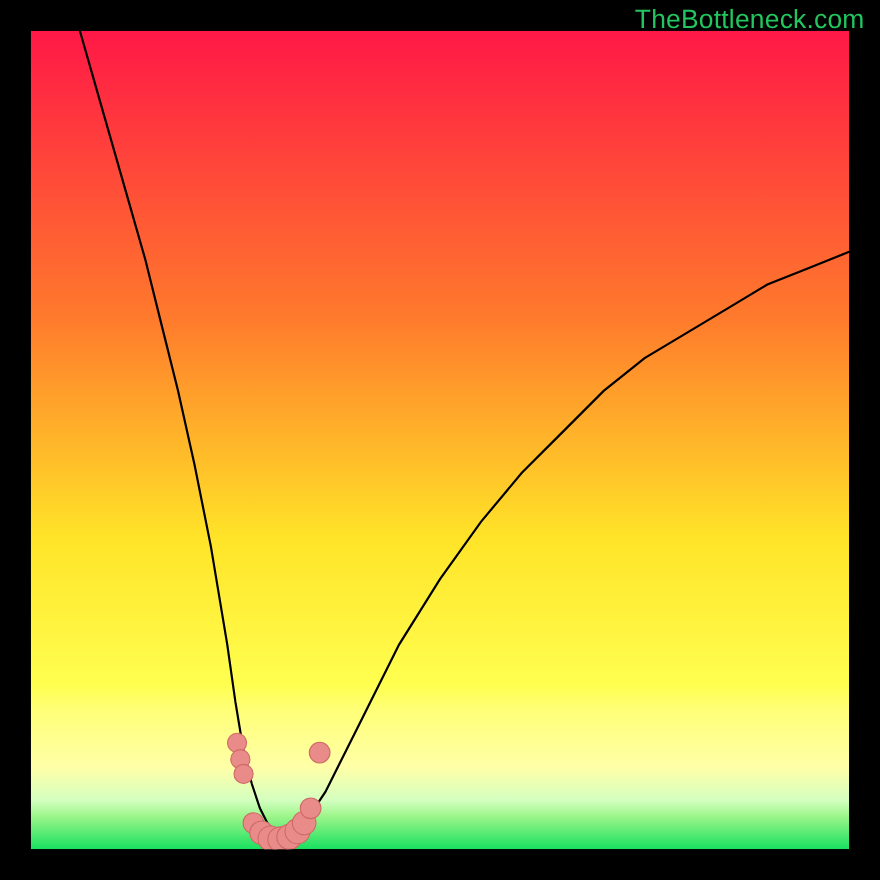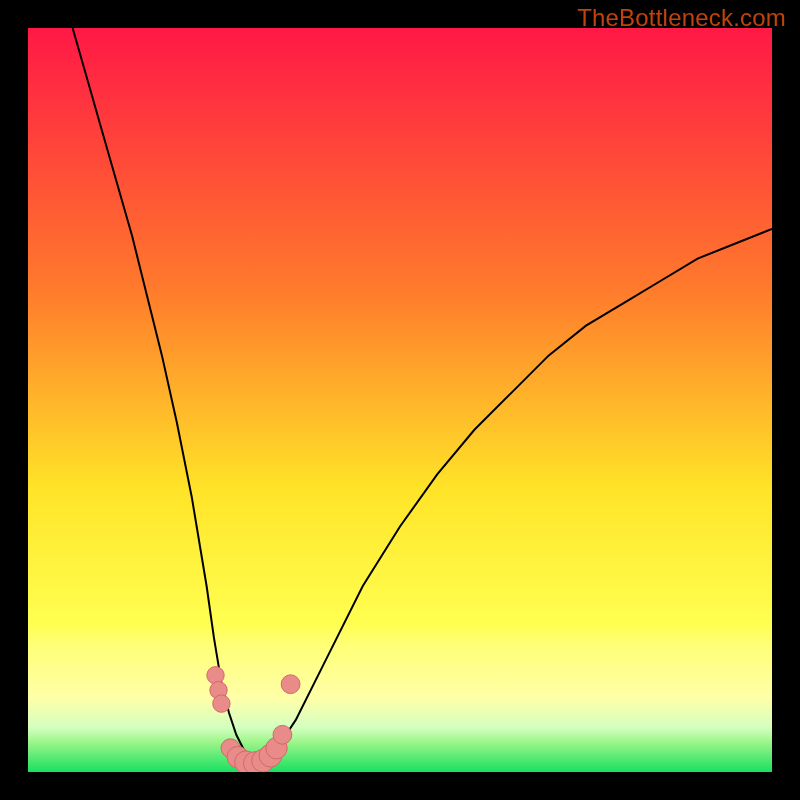--- a/index.html
+++ b/index.html
@@ -24,21 +24,21 @@
     left: 28px;
     top: 28px;
     width: 744px;
     height: 744px;
     
   }
   .watermark {
     position: absolute;
     top: 4px;
     right: 14px;
-    color: #c2410c;
+    color: #22c55e;
     font-size: 24px;
     font-weight: 500;
     letter-spacing: 0.2px;
     user-select: none;
   }
   svg {
     display: block;
   }
 </style>
 </head>

